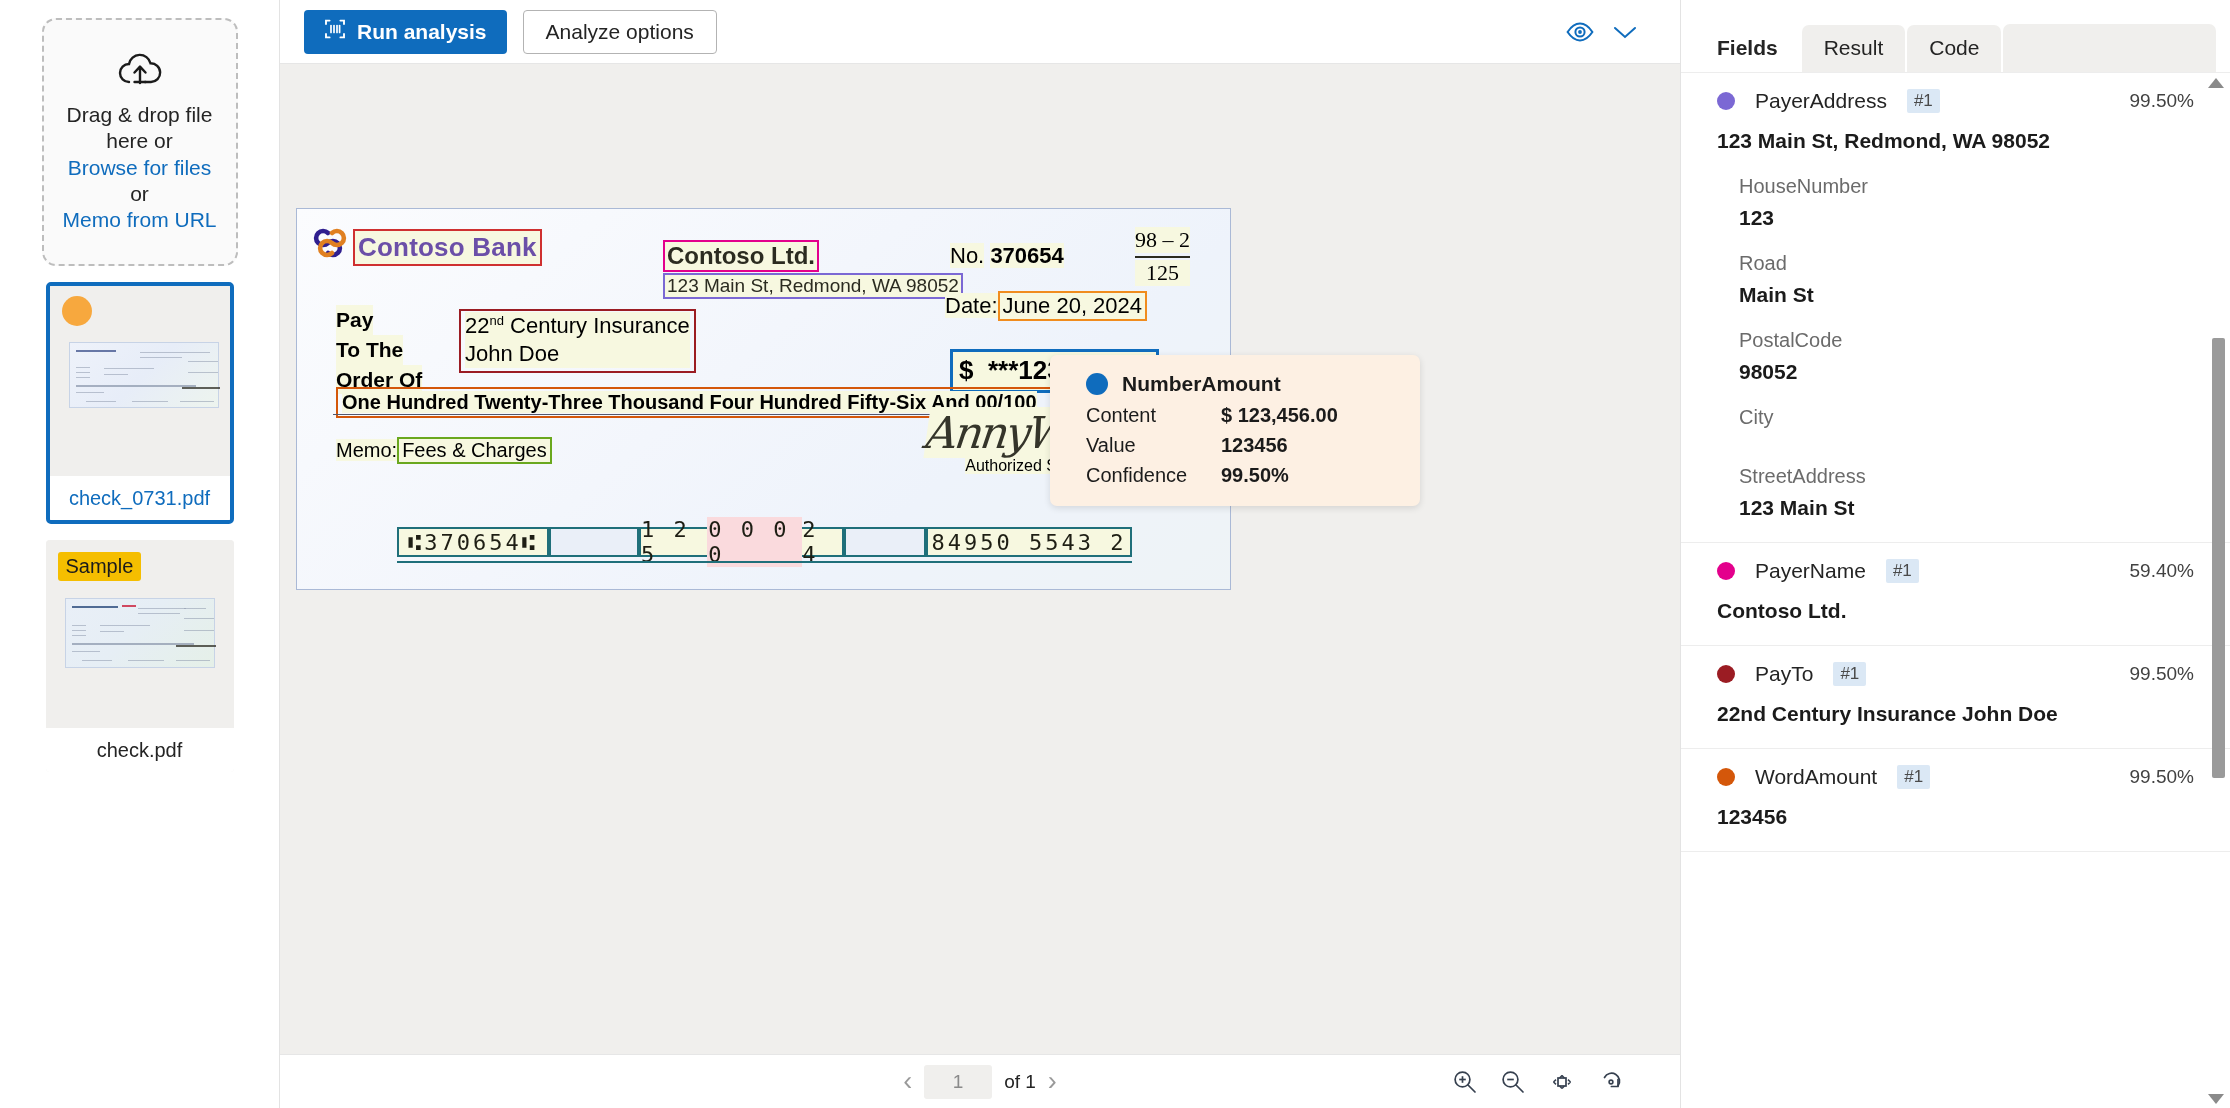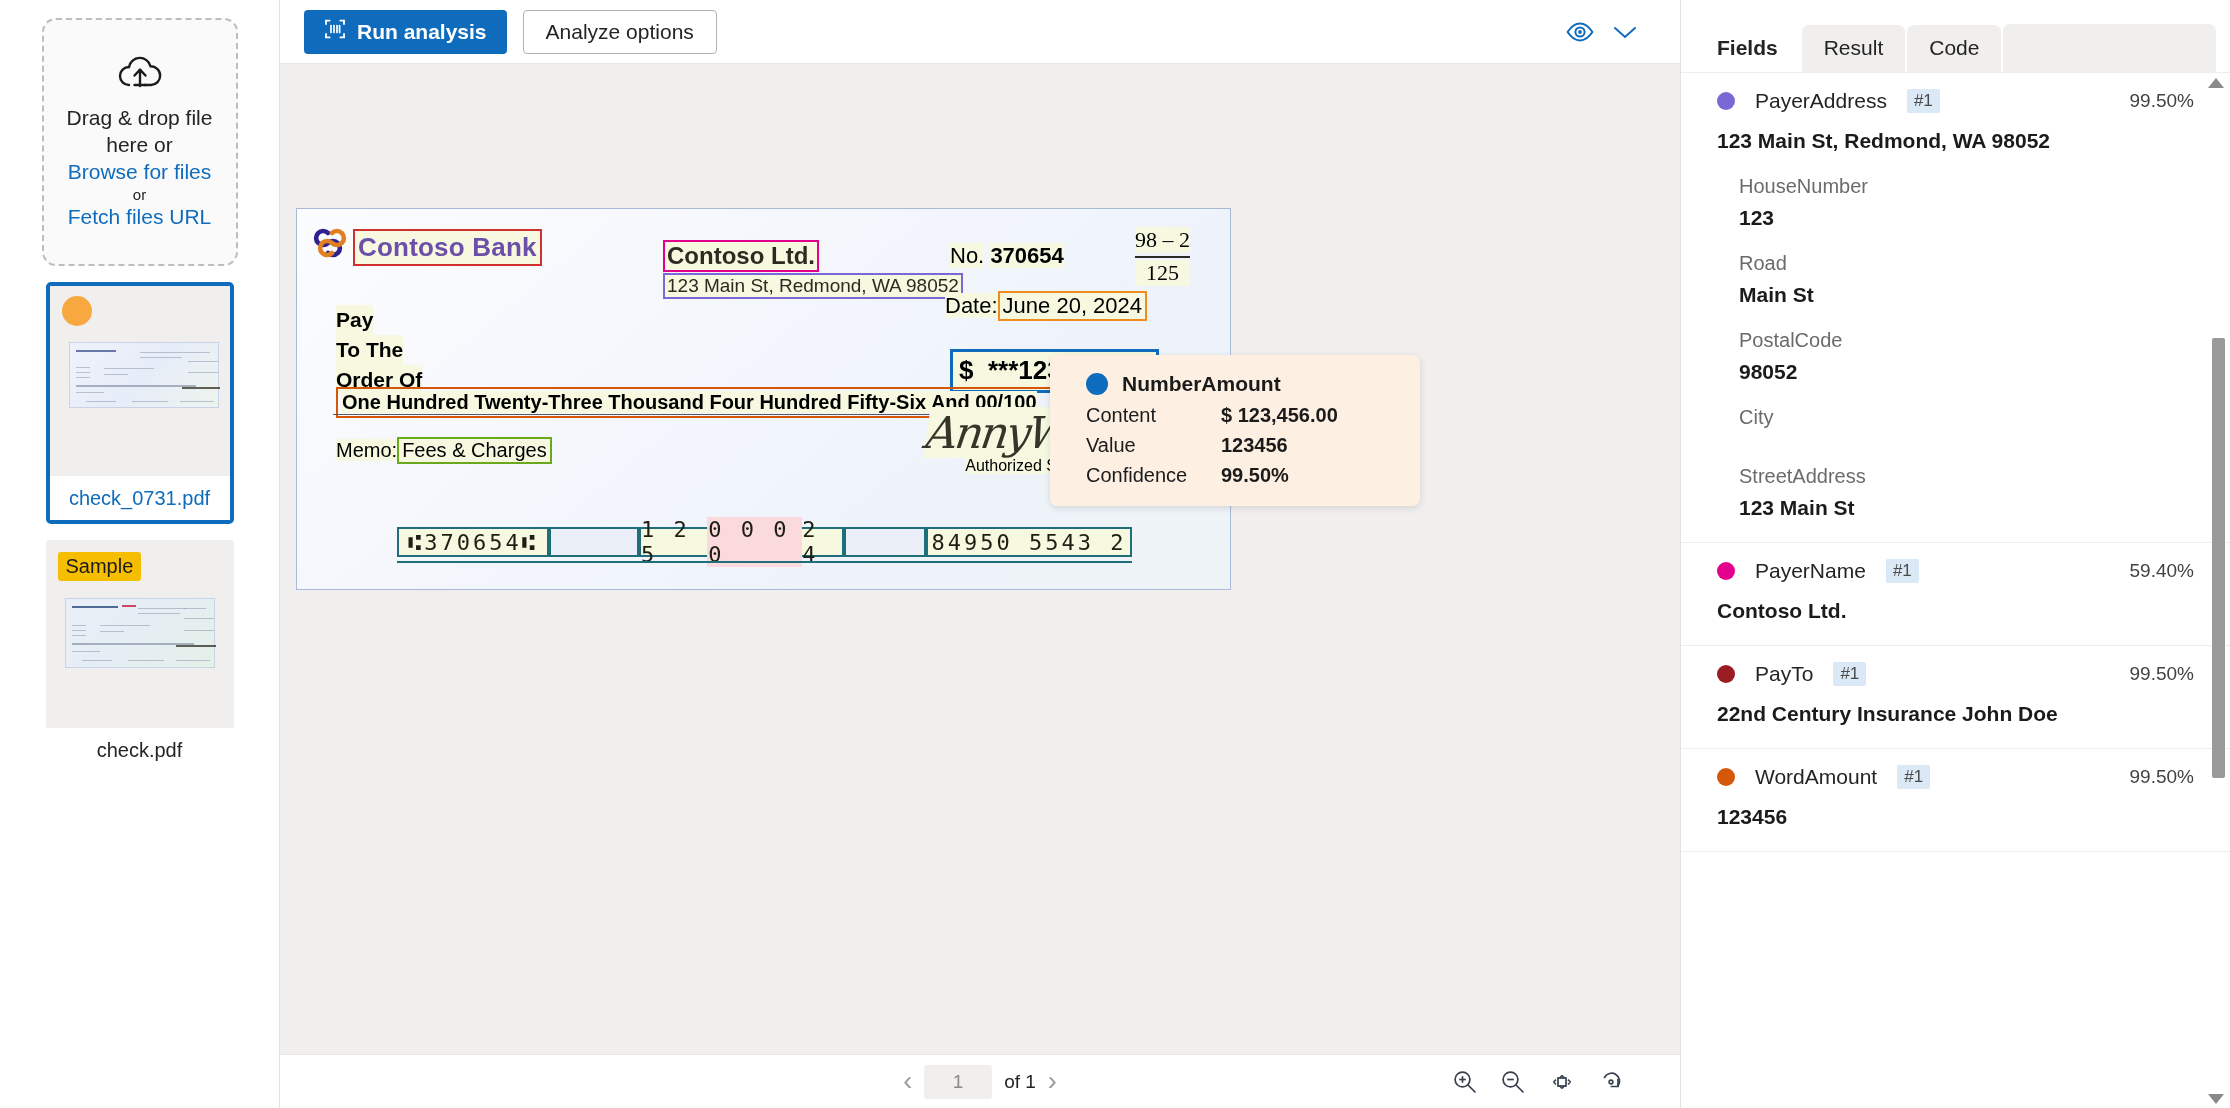--- a/index.html
+++ b/index.html
@@ -25,21 +25,21 @@
     width: 196px; height: 248px;
     border: 2px dashed #bdbdbd; border-radius: 14px;
     background: #fafafa;
     display: flex; flex-direction: column; align-items: center; justify-content: center;
     gap: 2px;
     padding: 10px;
   }
   .dropzone .cloud { margin-bottom: 10px; }
   .dz-text { font-size: 21px; color: #242424; text-align: center; line-height: 1.25; }
   .dz-link { font-size: 21px; color: #0f6cbd; text-align: center; cursor: pointer; }
-  .dz-or { font-size: 15px; color: #242424; }
+  .dz-or { font-size: 21px; color: #242424; }
 
   .thumb-card {
     width: 188px; background: #ffffff;
     border: 4px solid #0f6cbd; border-radius: 5px;
     overflow: hidden; position: relative;
   }
   .thumb-card.plain { border: none; background: #f4f3f1; border-radius: 4px; }
   .thumb-prev {
     height: 190px; background: #f0efed; position: relative;
     display: flex; align-items: center; justify-content: center;
@@ -219,21 +219,21 @@
       <span class="cloud">
         <svg width="44" height="34" viewBox="0 0 44 34">
           <path d="M11 30 A9 9 0 0 1 11 12 A11 11 0 0 1 32.5 11.2 A8 8 0 0 1 33 30 L27 30" fill="none" stroke="#1b1b1b" stroke-width="2.4" stroke-linecap="round"></path>
           <path d="M16.5 30 L27.5 30" fill="none" stroke="#1b1b1b" stroke-width="2.4" stroke-linecap="round"></path>
           <path d="M22 31 L22 15 M16.5 20.5 L22 14.6 L27.5 20.5" fill="none" stroke="#1b1b1b" stroke-width="2.4" stroke-linecap="round" stroke-linejoin="round"></path>
         </svg>
       </span>
       <div class="dz-text">Drag &amp; drop file here or</div>
       <div class="dz-link">Browse for files</div>
       <div class="dz-or">or</div>
-      <div class="dz-link">Fetch files URL</div>
+      <div class="dz-link">Memo from URL</div>
     </div>
 
     <div class="thumb-card">
       <div class="thumb-prev">
         <span class="thumb-dot"></span>
         <div class="thumb-check">
           <div class="tc-line" style="left:6px;  top:7px;  width:40px; background:#3b4f8a;"></div>
           <div class="tc-line thin" style="left:70px; top:9px;  width:48px;"></div>
           <div class="tc-line thin" style="left:70px; top:14px; width:42px;"></div>
           <div class="tc-line thin" style="left:118px;top:9px;  width:22px;"></div>
@@ -346,20 +346,24 @@
           <div class="bar"></div>
           <div class="hl">125</div>
         </div>
 
         <div class="pay-label">
           <div class="hl" style="display:inline-block">Pay</div><br>
           <div class="hl" style="display:inline-block">To The</div><br>
           <div class="hl" style="display:inline-block">Order Of</div>
         </div>
 
+        <div class="payto-box box" style="border-color:#9b1c23;">
+          <div class="payto-line hl"><span>22</span><span class="sup">nd</span><span> Century Insurance</span></div>
+          <div class="payto-line hl">John Doe</div>
+        </div>
 
         <div class="amount-box hl box" style="border-color:#0f6cbd; border-width:3px;">
           <span>$</span>&nbsp;&nbsp;<span>***123,456.00</span>
         </div>
 
         <div class="wordamt box" style="border-color:#d4570a;">
           <span class="hl">One Hundred Twenty-Three Thousand Four Hundred Fifty-Six And 00/100</span>&nbsp;&nbsp;&nbsp;<span class="hl">Dollars</span>
         </div>
         <div class="wordamt-underline"></div>
 

